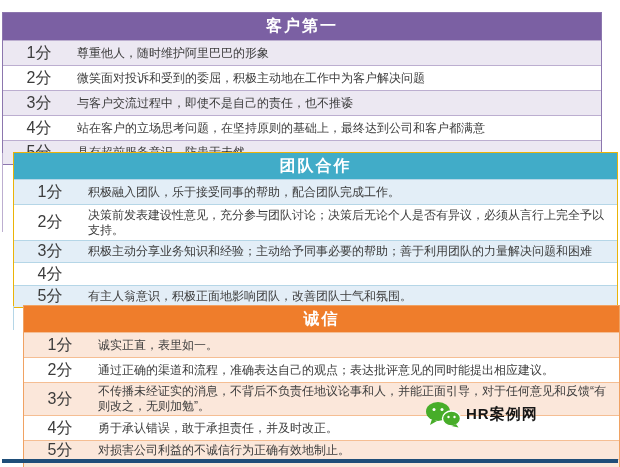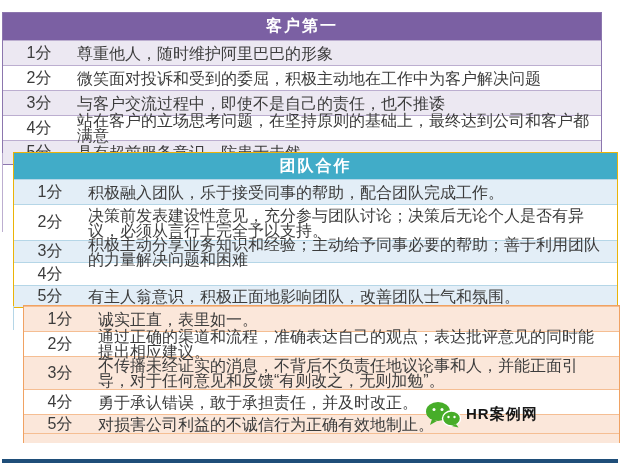--- a/index.html
+++ b/index.html
@@ -14,21 +14,21 @@
     color:#ffffff; font-weight:bold; font-size:16px; letter-spacing:2px;
     display:flex; align-items:center; justify-content:center;
   }
   .row { display:flex; box-sizing:border-box; align-items:stretch; }
   .score {
     width:72px; flex:0 0 72px; display:flex; align-items:center; justify-content:center;
     font-size:16px;
   }
   .desc {
     flex:1; display:flex; align-items:center;
-    font-size:16px; line-height:15px; padding:3px 10px 3px 2px;
+    font-size:12px; line-height:15px; padding:3px 10px 3px 2px;
   }
 
   
   #t1 { left:2px; top:2px; width:600px; border:1px solid #8C76AE; z-index:1;margin-top:10px; }
   #t1 .hdr { height:27px; background:#7B60A3; }
   #t1 .row { border-top:1px solid #BCAED0; }
   #t1 .band { background:#ECE8F2; }
   #t1 .r1,#t1 .r2,#t1 .r3,#t1 .r4 { height:25px; }
   #t1 .r5 { height:24px; }
 
@@ -113,20 +113,21 @@
     <div class="score">4分</div>
   </div>
   <div class="row r5 band">
     <div class="score">5分</div>
     <div class="desc">有主人翁意识，积极正面地影响团队，改善团队士气和氛围。</div>
   </div>
 </div>
 <div class="edge-line" id="sliver2"></div>
 
 <div class="card" id="t3">
+  <div class="hdr">诚信</div>
   <div class="row r1 band">
     <div class="score">1分</div>
     <div class="desc">诚实正直，表里如一。</div>
   </div>
   <div class="row r2">
     <div class="score">2分</div>
     <div class="desc">通过正确的渠道和流程，准确表达自己的观点；表达批评意见的同时能提出相应建议。</div>
   </div>
   <div class="row r3 band">
     <div class="score">3分</div>

